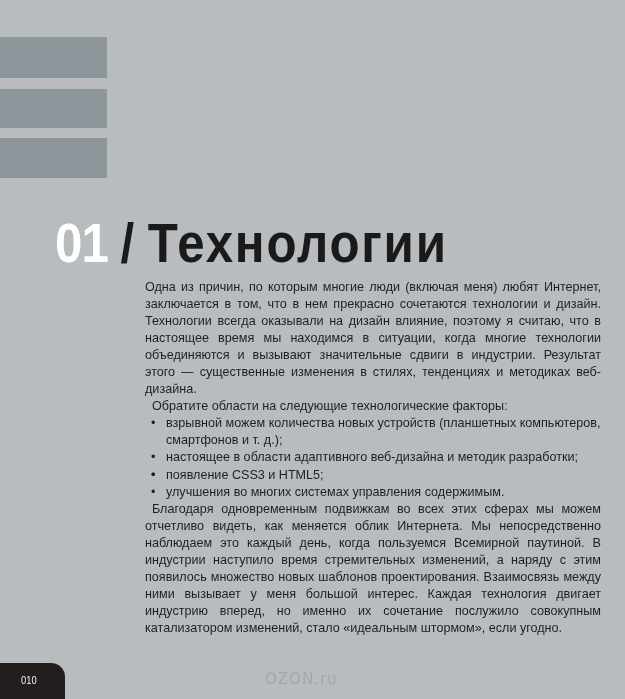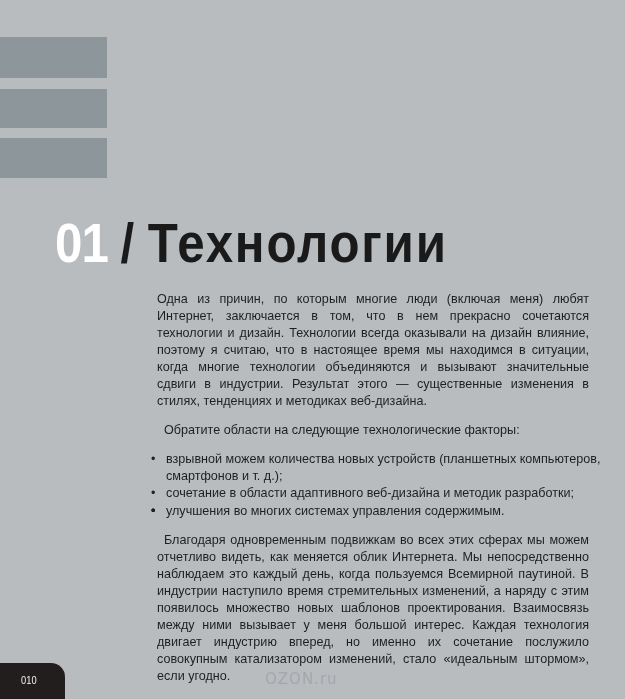--- a/index.html
+++ b/index.html
@@ -19,21 +19,21 @@
       font-size: 56px; line-height: 66px; letter-spacing: 0px;
       transform: scaleX(0.88); transform-origin: left center;
     }
     .num { color: #ffffff; letter-spacing: -1px; }
     .slash { color: #1a1a1a; margin-left: 14px; }
     .title { color: #1a1a1a; letter-spacing: 2px; }
     .body-text {
       position: absolute; left: 145px; top: 279px; width: 456px;
       font-size: 12.6px; line-height: 17.05px; color: #1f1f1f;
     }
-    .body-text p { margin: 12px; text-align: justify; }
+    .body-text p { margin: 0; text-align: justify; }
     .body-text .indent { text-indent: 7px; }
     .body-text ul { list-style: none; margin: 0; padding: 0; }
     .body-text li { position: relative; padding-left: 21px; margin-left: 0; }
     .body-text li .bullet { position: absolute; left: 6px; top: 0; }
     .page-tab {
       position: absolute; left: 0; top: 663px; width: 65px; height: 40px;
       background: #221e1e; border-top-right-radius: 14px;
     }
     .page-num {
       position: absolute; left: 21px; top: 11px; color: #f2f2f2;
@@ -54,23 +54,23 @@
 <div class="heading">
   <span class="num">01</span><span class="slash">/</span>
   <span class="title">Технологии</span>
 </div>
 
 <div class="body-text">
   <p>Одна из причин, по которым многие люди (включая меня) любят Интернет, заключается в том, что в нем прекрасно сочетаются технологии и дизайн. Технологии всегда оказывали на дизайн влияние, поэтому я считаю, что в настоящее время мы находимся в ситуации, когда многие технологии объединяются и вызывают значительные сдвиги в индустрии. Результат этого — существенные изменения в стилях, тенденциях и методиках веб-дизайна.</p>
   <p class="indent">Обратите области на следующие технологические факторы:</p>
   <ul>
     <li><span class="bullet">•</span><span>взрывной можем количества новых устройств (планшетных компьютеров, смартфонов и т. д.);</span></li>
-    <li><span class="bullet">•</span><span>сочетание в области адаптивного веб-дизайна и методик разработки;</span></li>
+    <li><span class="bullet">•</span><span>настоящее в области адаптивного веб-дизайна и методик разработки;</span></li>
     <li><span class="bullet">•</span></li>
-    <li><span class="bullet">•</span></li>
+    <li><span class="bullet">•</span><span>появление CSS3 и HTML5;</span></li>
     <li><span class="bullet">•</span><span>улучшения во многих системах управления содержимым.</span></li>
   </ul>
   <p class="indent">Благодаря одновременным подвижкам во всех этих сферах мы можем отчетливо видеть, как меняется облик Интернета. Мы непосредственно наблюдаем это каждый день, когда пользуемся Всемирной паутиной. В индустрии наступило время стремительных изменений, а наряду с этим появилось множество новых шаблонов проектирования. Взаимосвязь между ними вызывает у меня большой интерес. Каждая технология двигает индустрию вперед, но именно их сочетание послужило совокупным катализатором изменений, стало «идеальным штормом», если угодно.</p>
 </div>
 
 <div class="page-tab">
   <span class="page-num">010</span>
 </div>
 
 <div class="watermark">OZON.ru</div>

